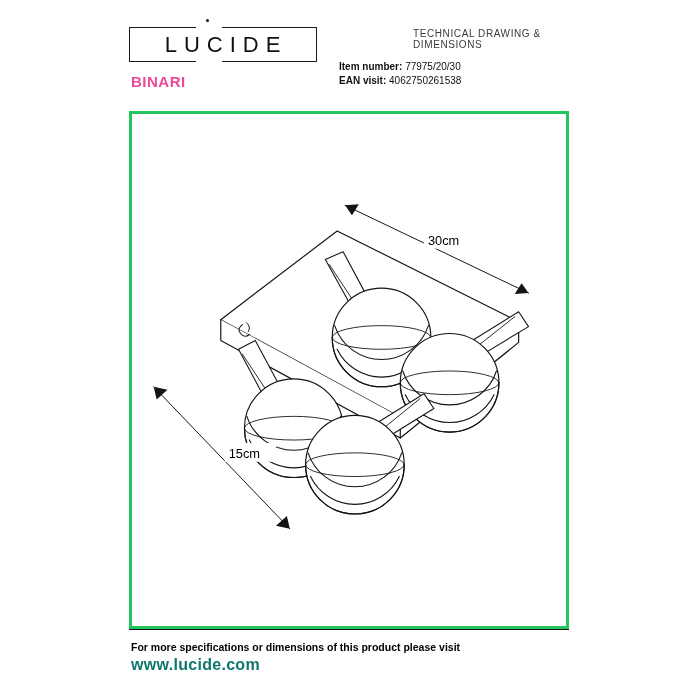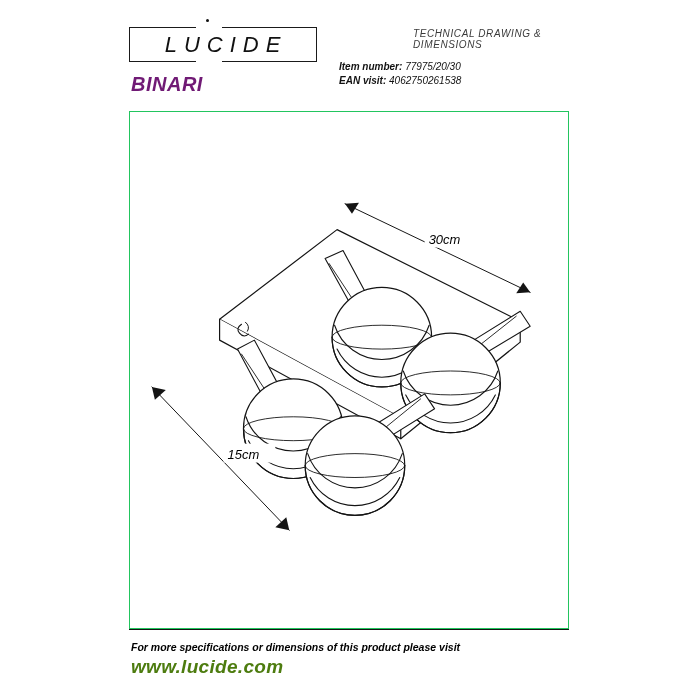--- a/index.html
+++ b/index.html
@@ -15,21 +15,20 @@
     position: relative;
     overflow: hidden;
   }
 
   .page {
     position: absolute;
     left: 0; top: 0;
     width: 592px;
     height: 700px;
     background: #ffffff;
-    font-style: italic;
   }
 
   
   .logo-box {
     position: absolute;
     left: 129px;
     top: 27px;
     width: 188px;
     height: 35px;
     border: 1px solid #1a1a1a;
@@ -72,45 +71,45 @@
     top: 28px;
     font-size: 10px;
     letter-spacing: 0.6px;
     color: #3a3a3a;
   }
 
   .product-name {
     position: absolute;
     left: 131px;
     top: 73px;
-    font-size: 20px;
+    font-size: 15px;
     font-weight: bold;
     letter-spacing: 0.5px;
-    color: #701a75;
+    color: #ec4899;
   }
 
   .meta {
     position: absolute;
     left: 339px;
     top: 60px;
     font-size: 10px;
     line-height: 14px;
     color: #111111;
   }
   .meta .lbl { font-weight: bold; }
   .meta .val { font-weight: normal; }
 
   
   .frame {
     position: absolute;
     left: 129px;
     top: 111px;
     width: 440px;
     height: 518px;
-    border: 1px solid #22c55e;
+    border: 3px solid #22c55e;
     box-sizing: border-box;
     background: #ffffff;
   }
 
   .svg-area {
     position: absolute;
     left: 0; top: 0;
     width: 100%;
     height: 100%;
   }
@@ -130,24 +129,24 @@
     top: 641px;
     font-size: 10.5px;
     font-weight: bold;
     color: #000000;
     text-align: right;
   }
   .footer-line2 {
     position: absolute;
     left: 131px;
     top: 656px;
-    font-size: 19px;
+    font-size: 16px;
     font-weight: bold;
     letter-spacing: 0.3px;
-    color: #4d7c0f;
+    color: #0f766e;
   }
 
   .dim-label {
     font-family: "Liberation Sans", sans-serif;
     font-size: 13px;
     fill: #000000;
   }
 </style>
 </head>
 <body>

